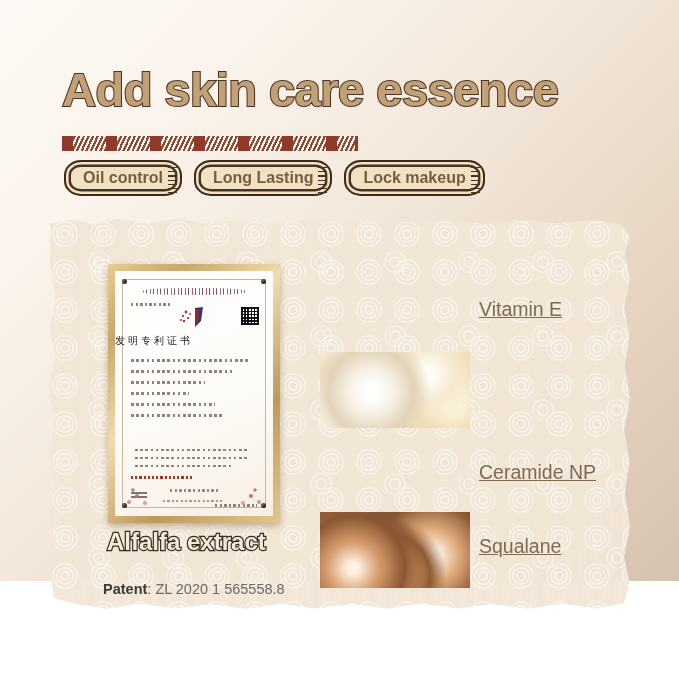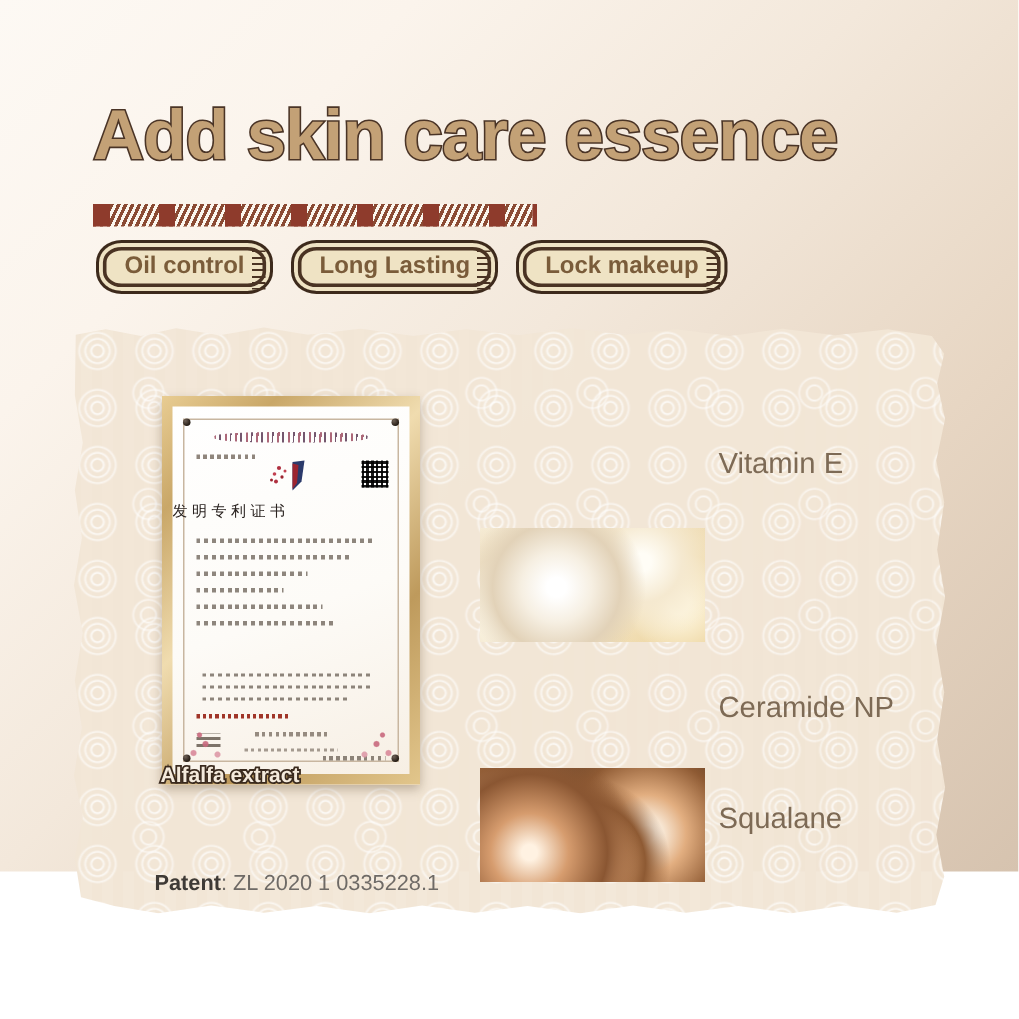--- a/index.html
+++ b/index.html
@@ -293,22 +293,22 @@
     display: inline-block;
     width: 62px; height: 2.4px;
     background: repeating-linear-gradient(90deg, #6B5E52 0 2.2px, rgba(0,0,0,0) 2.2px 4.4px);
     opacity: .6;
   }
 
   
   #alfalfa-label {
     position: absolute;
     left: 107px;
-    top: 508px;
-    font-size: 14px;
+    top: 528px;
+    font-size: 24px;
     font-weight: bold;
     color: #F4EADC;
     -webkit-text-stroke: 2.4px #3A2A1E;
     paint-order: stroke fill;
     white-space: nowrap;
   }
   #patent-line {
     position: absolute;
     left: 103px;
     top: 581px;
@@ -367,20 +367,21 @@
       linear-gradient(170deg, #7C5436 0%, #4E321D 40%, #35200F 72%, #241406 100%);
   }
 
   
   .ing-label {
     position: absolute;
     left: 479px;
     font-size: 19.5px;
     color: #7D6A55;
     white-space: nowrap;
+    text-decoration: underline;
   }
   .ing-1 { top: 298px; }
   .ing-2 { top: 375px; }
   .ing-3 { top: 461px; }
   .ing-4 { top: 535px; }
 </style>
 </head>
 <body>
 
 <div id="page">
@@ -453,21 +454,21 @@
       <div class="cert-corner right"></div>
 
       <div class="cert-footline"><i></i></div>
       <div class="cert-footline2"><i></i></div>
     </div>
   </div>
 
   <div id="alfalfa-label">Alfalfa extract</div>
 
   <div id="patent-line">
-    <span class="lbl">Patent</span><span class="val">: ZL 2020 1 0335228.1</span>
+    <span class="lbl">Patent</span><span class="val">: ZL 2020 1 565558.8</span>
   </div>
 
   <div id="tiles">
     <div class="tile tile-1"></div>
     <div class="tile tile-2"></div>
     <div class="tile tile-3"></div>
     <div class="tile tile-4"></div>
   </div>
 
   <div class="ing-label ing-1">Vitamin E</div>

